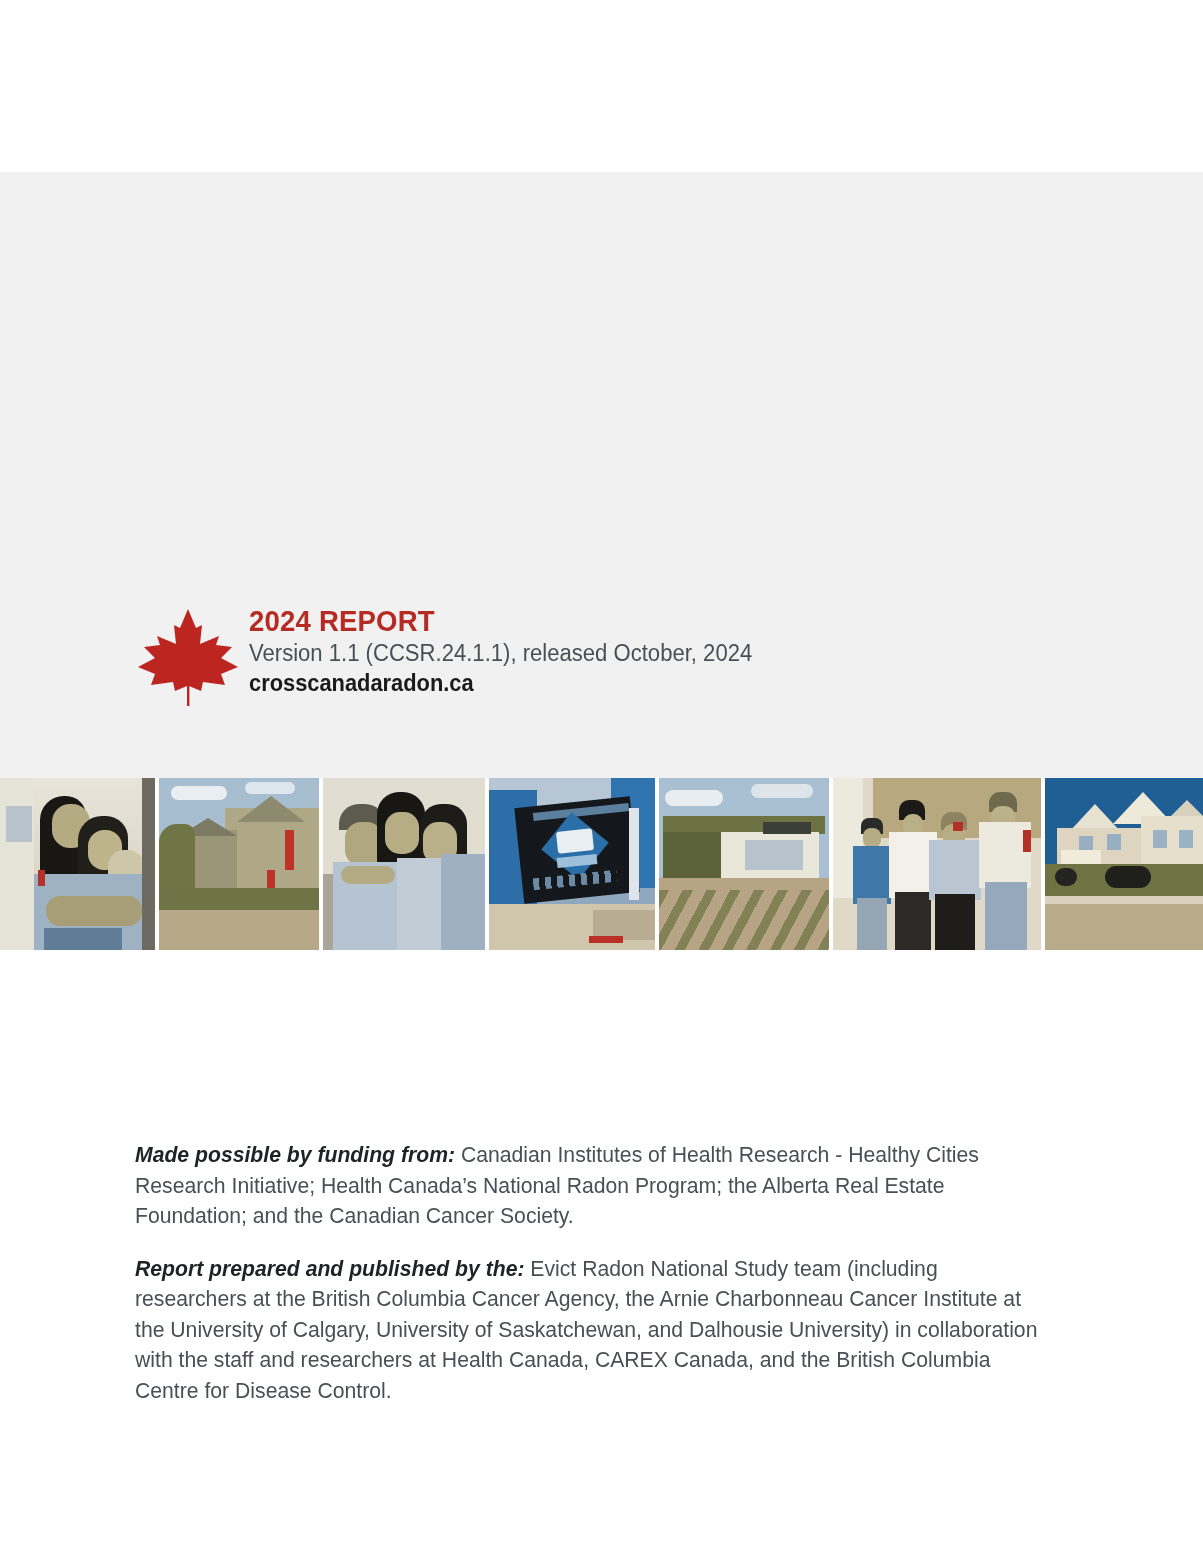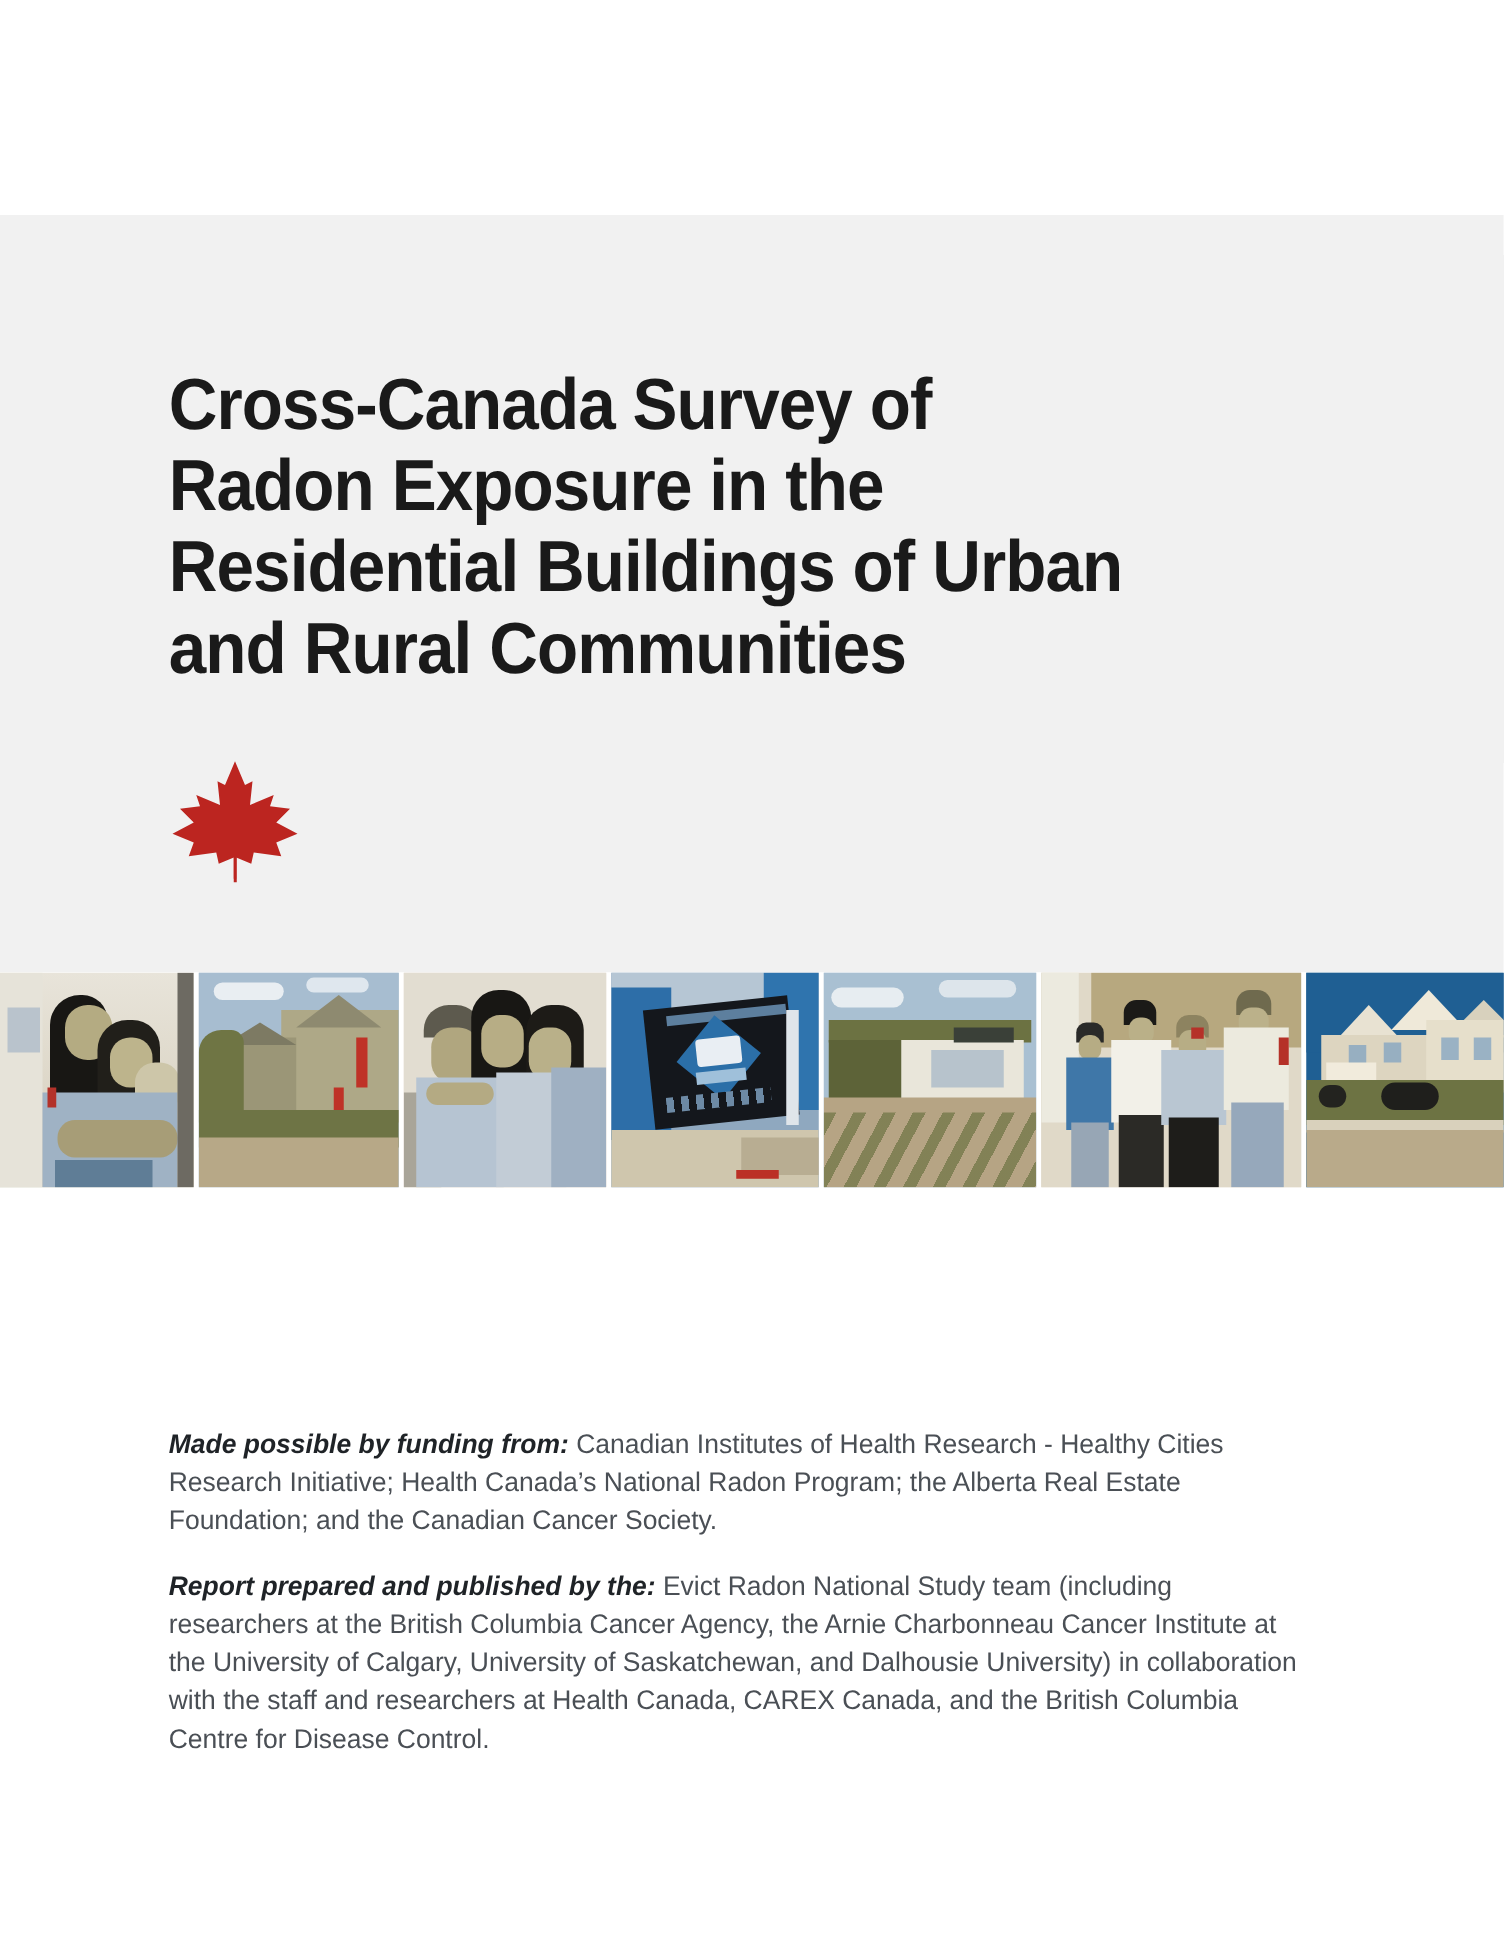--- a/index.html
+++ b/index.html
@@ -256,30 +256,32 @@
     font-weight: 700;
     font-style: italic;
     color: #1f2327;
   }
 </style>
 </head>
 <body>
 
 <div class="header-band">
 
-  <div class="title-block">
-    <h1 class="doc-title">Cross-Canada Survey of Radon Exposure in the Residential Buildings of Urban and Rural Communities</h1>
-  </div>
 
   <div class="meta-row">
     <span class="leaf-wrap">
       <svg width="106" height="100" viewBox="0 0 106 100" aria-hidden="true">
         <path fill="#bc2520" d="M53 3 L61 22 L67 19 L65 38 L84 30 L81 39 L97 41 L86 52 L103 61 L86 68 L90 79 L68 76 L66 85 L54 80 L54 97 L52 97 L52 80 L40 85 L38 76 L16 79 L20 68 L3 61 L20 52 L9 41 L25 39 L22 30 L41 38 L39 19 L45 22 Z"></path>
         <rect x="52" y="78" width="2.4" height="22" fill="#bc2520"></rect>
       </svg>
+    </span>
+    <span class="meta-text">
+      <div class="report-year">2024 REPORT</div>
+      <div class="report-version">Version 1.1 (CCSR.24.1.1), released October, 2024</div>
+      <div class="report-site">crosscanadaradon.ca</div>
     </span>
   </div>
 
 </div>
 
 <div class="photo-strip">
 
   <div class="photo p1">
     <i class="wallL"></i>
       <i class="frame"></i>

